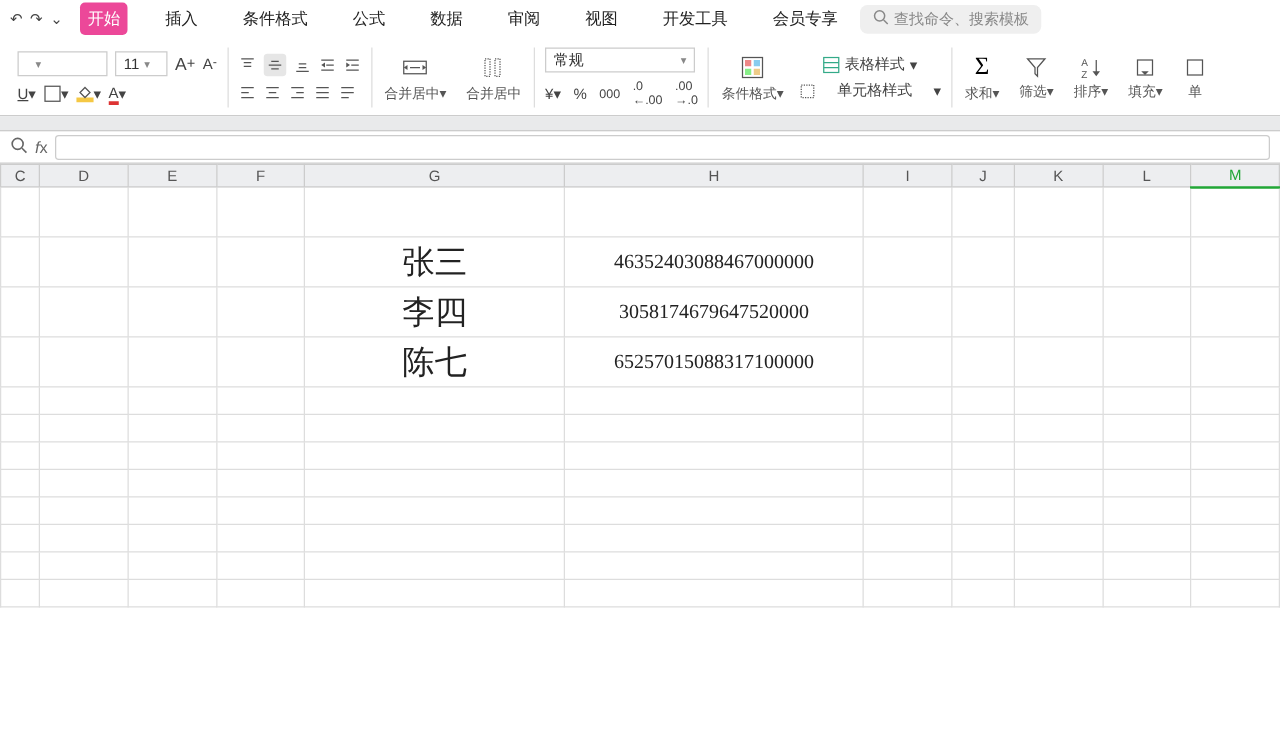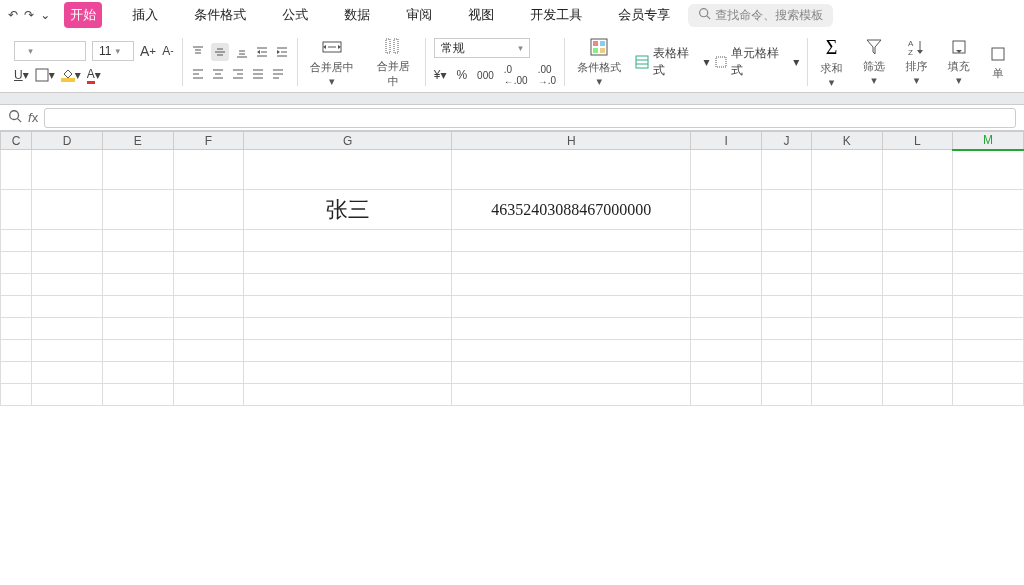--- a/index.html
+++ b/index.html
@@ -32,21 +32,21 @@
 
   
   .ribbon-gap { height: 12px; background: #e9eaeb; border-bottom: 1px solid #ccc; }
 
   
   .grid { position: relative; }
   table.sheet { border-collapse: collapse; table-layout: fixed; width: 1024px; }
   .sheet th { background: #edeef0; border: 1px solid #ccc; font-weight: normal; font-size: 12px; color: #555; height: 18px; padding: 0; }
   .sheet th.sel { color: #22a636; border-bottom: 2px solid #22a636; }
   .sheet td { border: 1px solid #ddd; height: 22px; font-size: 12px; color: #222; padding: 0 4px; text-align: center; overflow: hidden; }
-  .sheet td.big { font-size: 22px; font-family: "SimSun","NSimSun",serif; height: 40px; }
+  .sheet td.big { font-size: 26px; font-family: "SimSun","NSimSun",serif; height: 40px; }
   .sheet td.num { font-size: 16px; }
 </style>
 </head>
 <body>
 
 <div class="menubar">
   <div class="qat">
     <span class="ctl">↶</span>
     <span class="ctl">↷</span>
     <span class="ctl">⌄</span>
@@ -200,21 +200,21 @@
           <rect x="4" y="4" width="4" height="14" fill="none" stroke="#555" stroke-dasharray="1 1"></rect>
           <rect x="12" y="4" width="4" height="14" fill="none" stroke="#555" stroke-dasharray="1 1"></rect>
         </svg>
       <span class="lbl">合并居中</span>
     </div>
   </div>
   <div class="group-sep"></div>
 
   <div class="group">
     <div class="row">
-      <div class="combo" style="width:96px">
+      <div class="combo" style="width:120px">
           <span>常规</span>
           <span class="dd" style="margin-left:auto">▾</span>
         </div>
     </div>
     <div class="row" style="margin-top:6px;gap:10px">
       <span class="ctl">¥▾</span>
       <span class="ctl">%</span>
       <span class="ctl">
           <sup>000</sup>
         </span>
@@ -229,27 +229,27 @@
       <div class="bigbtn">
         <svg width="22" height="22">
             <rect x="3" y="3" width="16" height="16" fill="none" stroke="#555"></rect>
             <rect x="5" y="5" width="5" height="5" fill="#e88"></rect>
             <rect x="12" y="5" width="5" height="5" fill="#8ce"></rect>
             <rect x="5" y="12" width="5" height="5" fill="#8e8"></rect>
             <rect x="12" y="12" width="5" height="5" fill="#ec8"></rect>
           </svg>
         <span class="lbl"><span>条件格式</span>▾</span>
       </div>
-      <div style="display:flex;flex-direction:row;gap:4px;margin-left:4px">
+      <div style="display:flex;flex-direction:column;gap:4px;margin-left:4px">
         <span class="ctl" style="gap:4px"><svg width="14" height="14">
               <rect x="1" y="1" width="12" height="12" fill="none" stroke="#3a8"></rect>
               <line x1="1" y1="5" x2="13" y2="5" stroke="#3a8"></line>
               <line x1="1" y1="9" x2="13" y2="9" stroke="#3a8"></line>
             </svg><span>表格样式</span>▾</span>
-        <span class="ctl" style="gap:4px"><svg width="14" height="14">
+        <span class="ctl" style="gap:17px"><svg width="14" height="14">
               <rect x="2" y="2" width="10" height="10" fill="none" stroke="#555" stroke-dasharray="1 1"></rect>
             </svg><span>单元格样式</span>▾</span>
       </div>
     </div>
   </div>
   <div class="group-sep"></div>
 
   <div class="group">
     <div class="row" style="gap:12px">
       <div class="bigbtn">
@@ -352,20 +352,46 @@
           <td class="big"></td>
           <td class="big">张三</td>
           <td class="big num">46352403088467000000</td>
           <td class="big"></td>
           <td class="big"></td>
           <td class="big"></td>
           <td class="big"></td>
           <td class="big"></td>
         </tr>
         <tr>
+          <td class="big"></td>
+          <td class="big"></td>
+          <td class="big"></td>
+          <td class="big"></td>
+          <td class="big">李四</td>
+          <td class="big num">3058174679647520000</td>
+          <td class="big"></td>
+          <td class="big"></td>
+          <td class="big"></td>
+          <td class="big"></td>
+          <td class="big"></td>
+        </tr>
+        <tr>
+          <td class="big"></td>
+          <td class="big"></td>
+          <td class="big"></td>
+          <td class="big"></td>
+          <td class="big">陈七</td>
+          <td class="big num">65257015088317100000</td>
+          <td class="big"></td>
+          <td class="big"></td>
+          <td class="big"></td>
+          <td class="big"></td>
+          <td class="big"></td>
+        </tr>
+        <tr>
           <td></td>
           <td></td>
           <td></td>
           <td></td>
           <td></td>
           <td></td>
           <td></td>
           <td></td>
           <td></td>
           <td></td>

